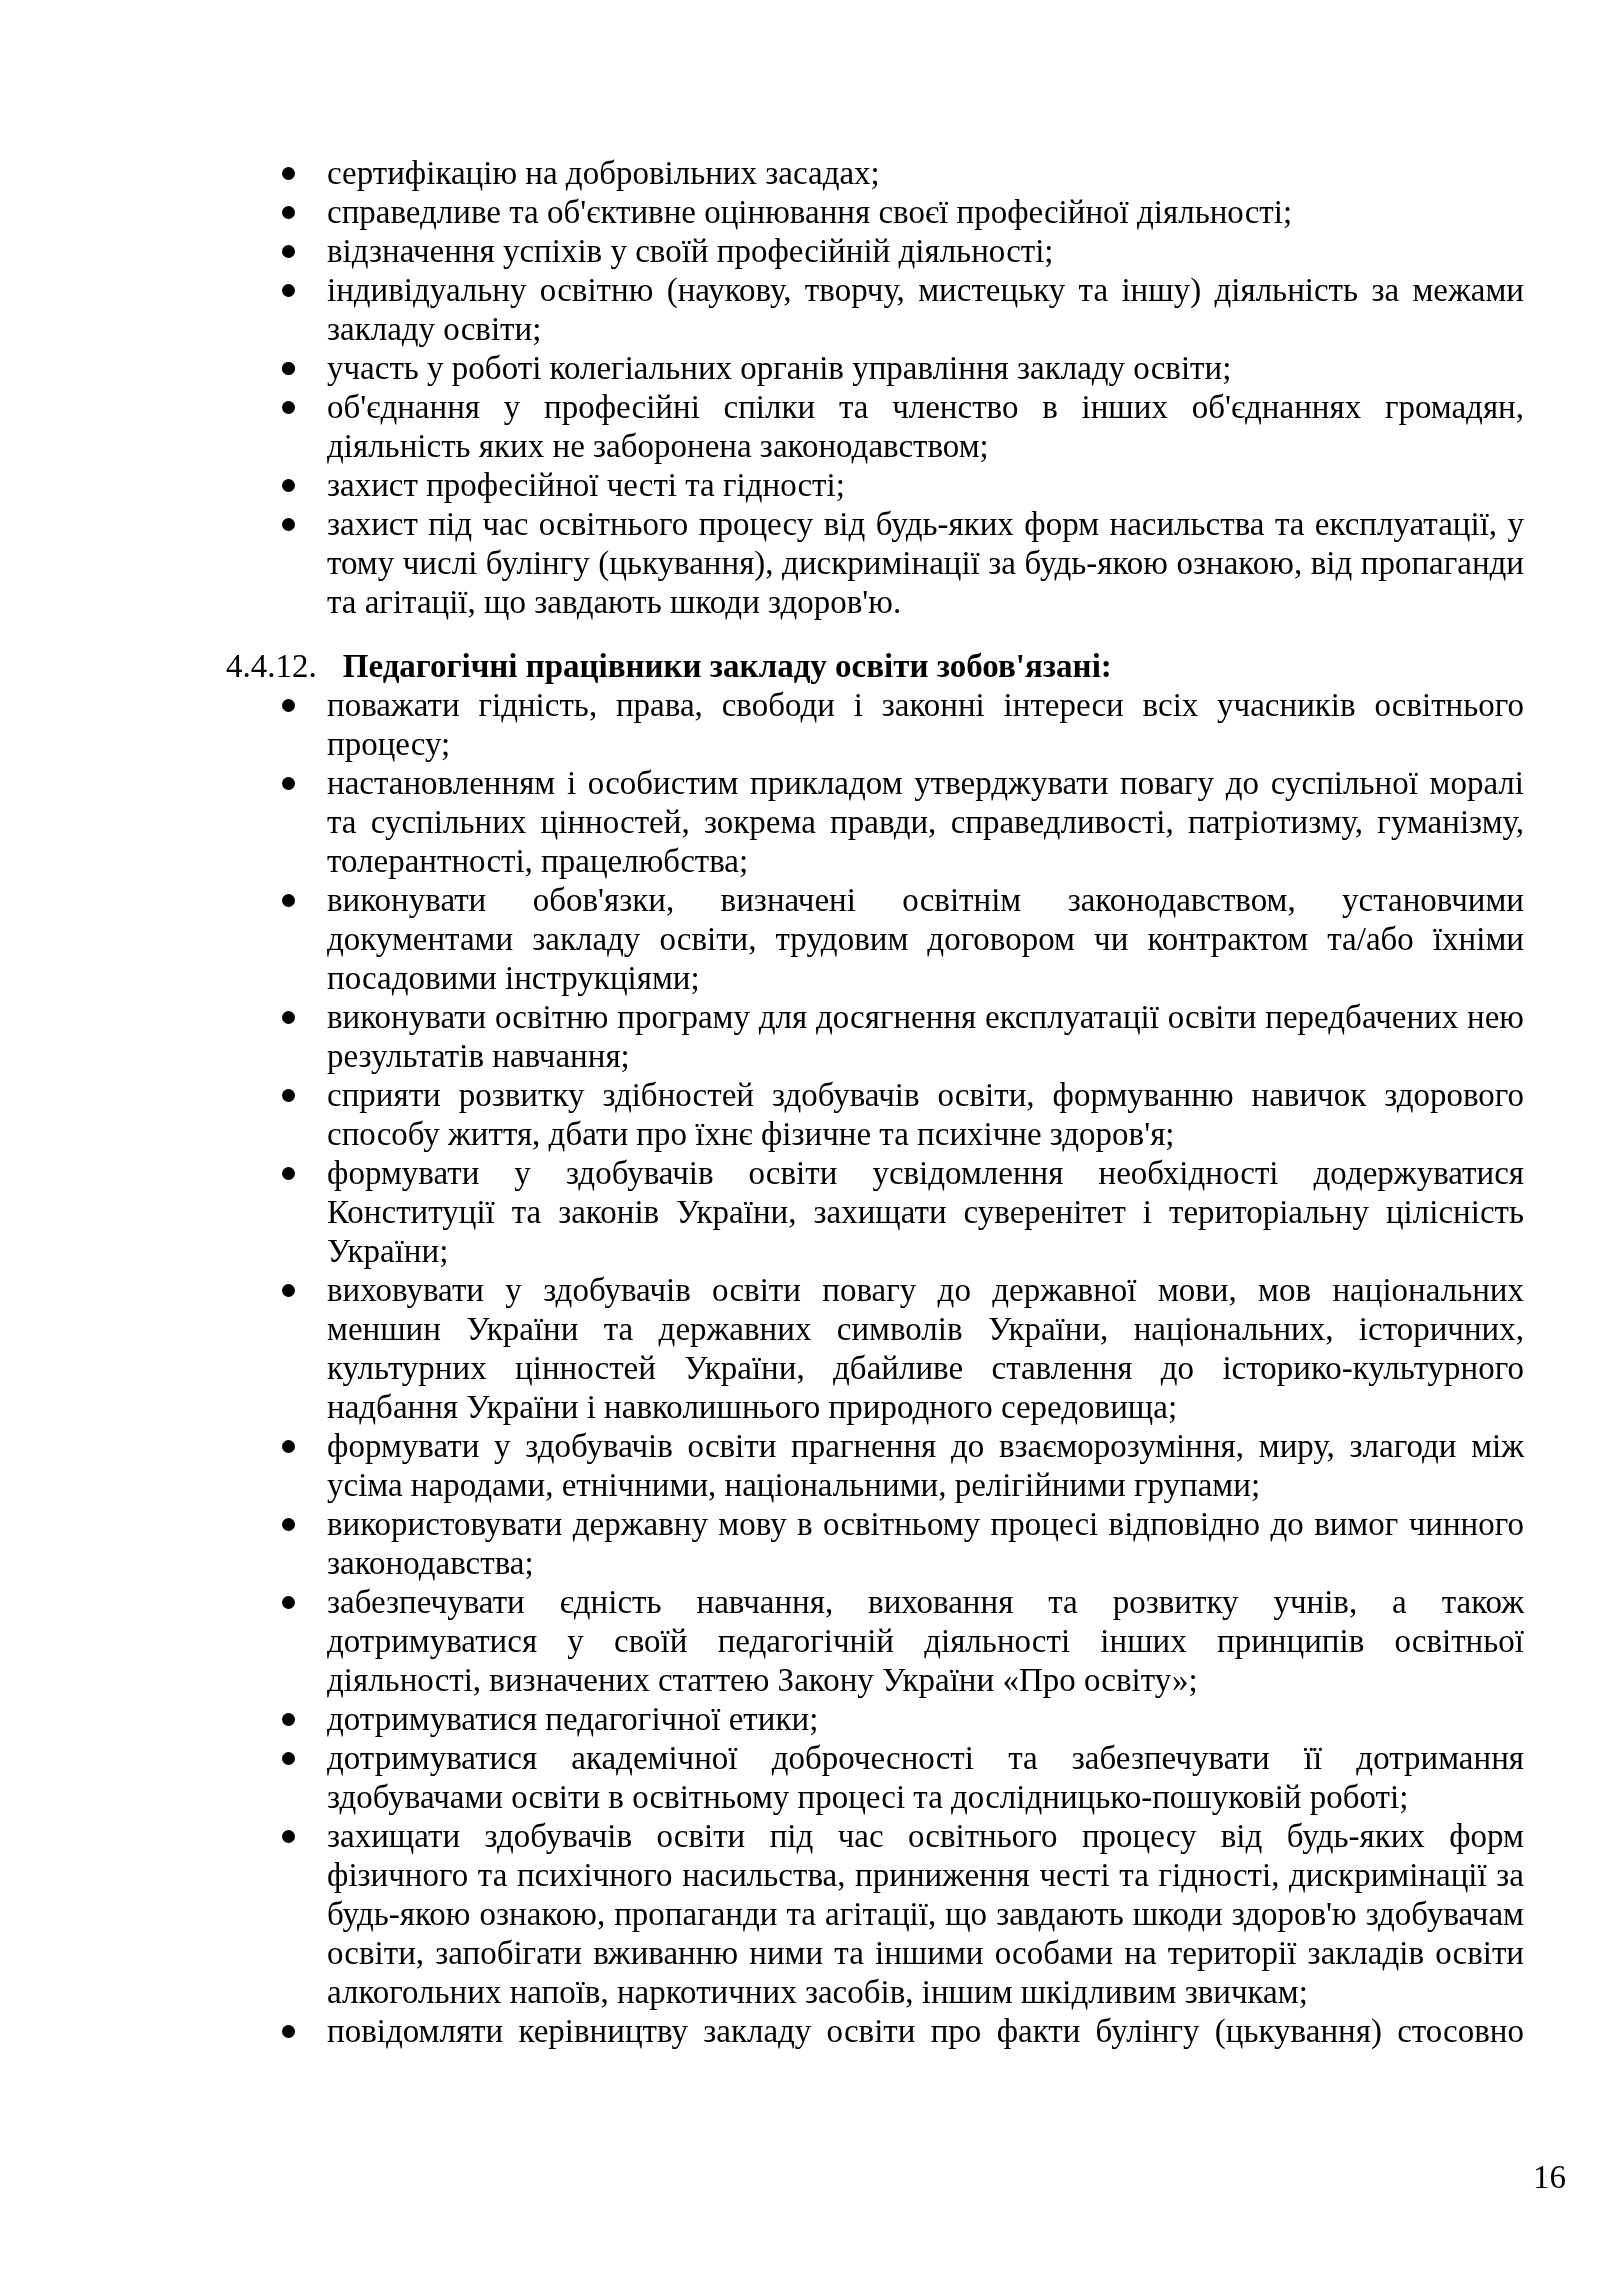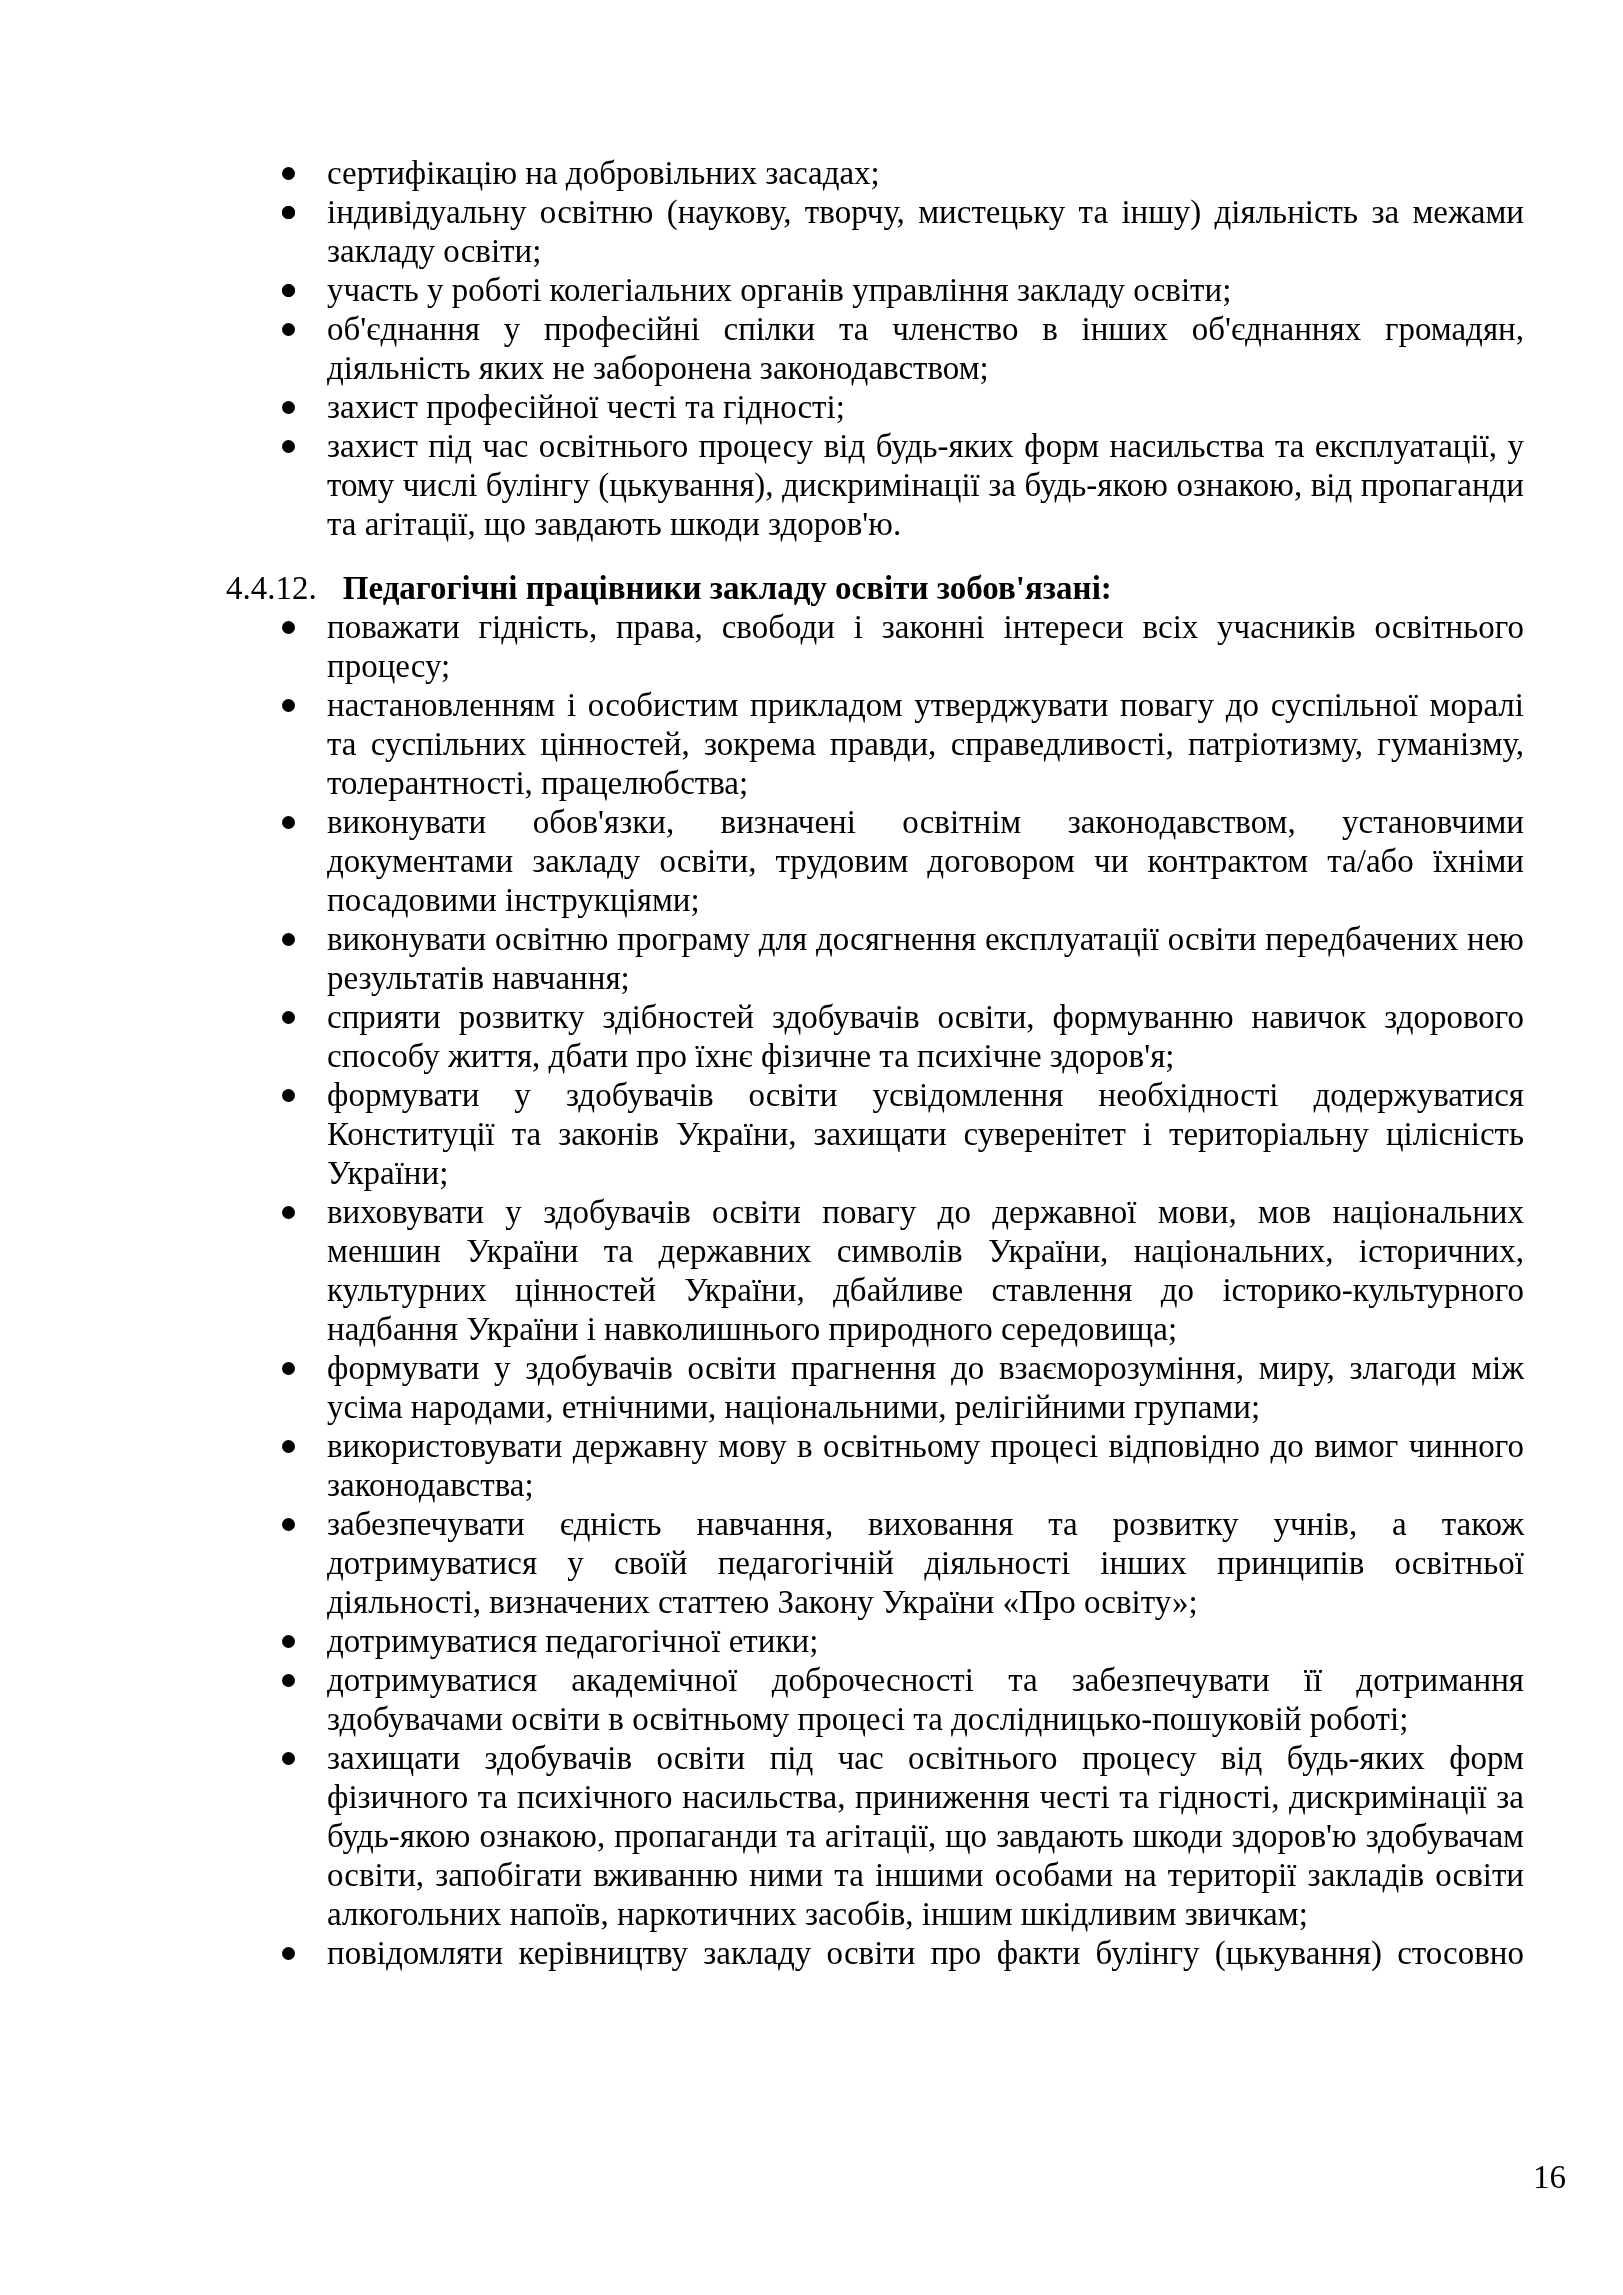--- a/index.html
+++ b/index.html
@@ -76,23 +76,25 @@
 <div class="page">
   <div class="content">
 
     <ul class="doc-list">
         <li class="doc-item">
         <span class="bullet"></span>
         <span class="item-text">сертифікацію на добровільних засадах;</span>
       </li>
         <li class="doc-item">
         <span class="bullet"></span>
+        <span class="item-text">справедливе та об'єктивне оцінювання своєї професійної діяльності;</span>
       </li>
         <li class="doc-item">
         <span class="bullet"></span>
+        <span class="item-text">відзначення успіхів у своїй професійній діяльності;</span>
       </li>
         <li class="doc-item">
         <span class="bullet"></span>
         <span class="item-text">індивідуальну освітню (наукову, творчу, мистецьку та іншу) діяльність за межами закладу освіти;</span>
       </li>
         <li class="doc-item">
         <span class="bullet"></span>
       </li>
         <li class="doc-item">
         <span class="bullet"></span>

